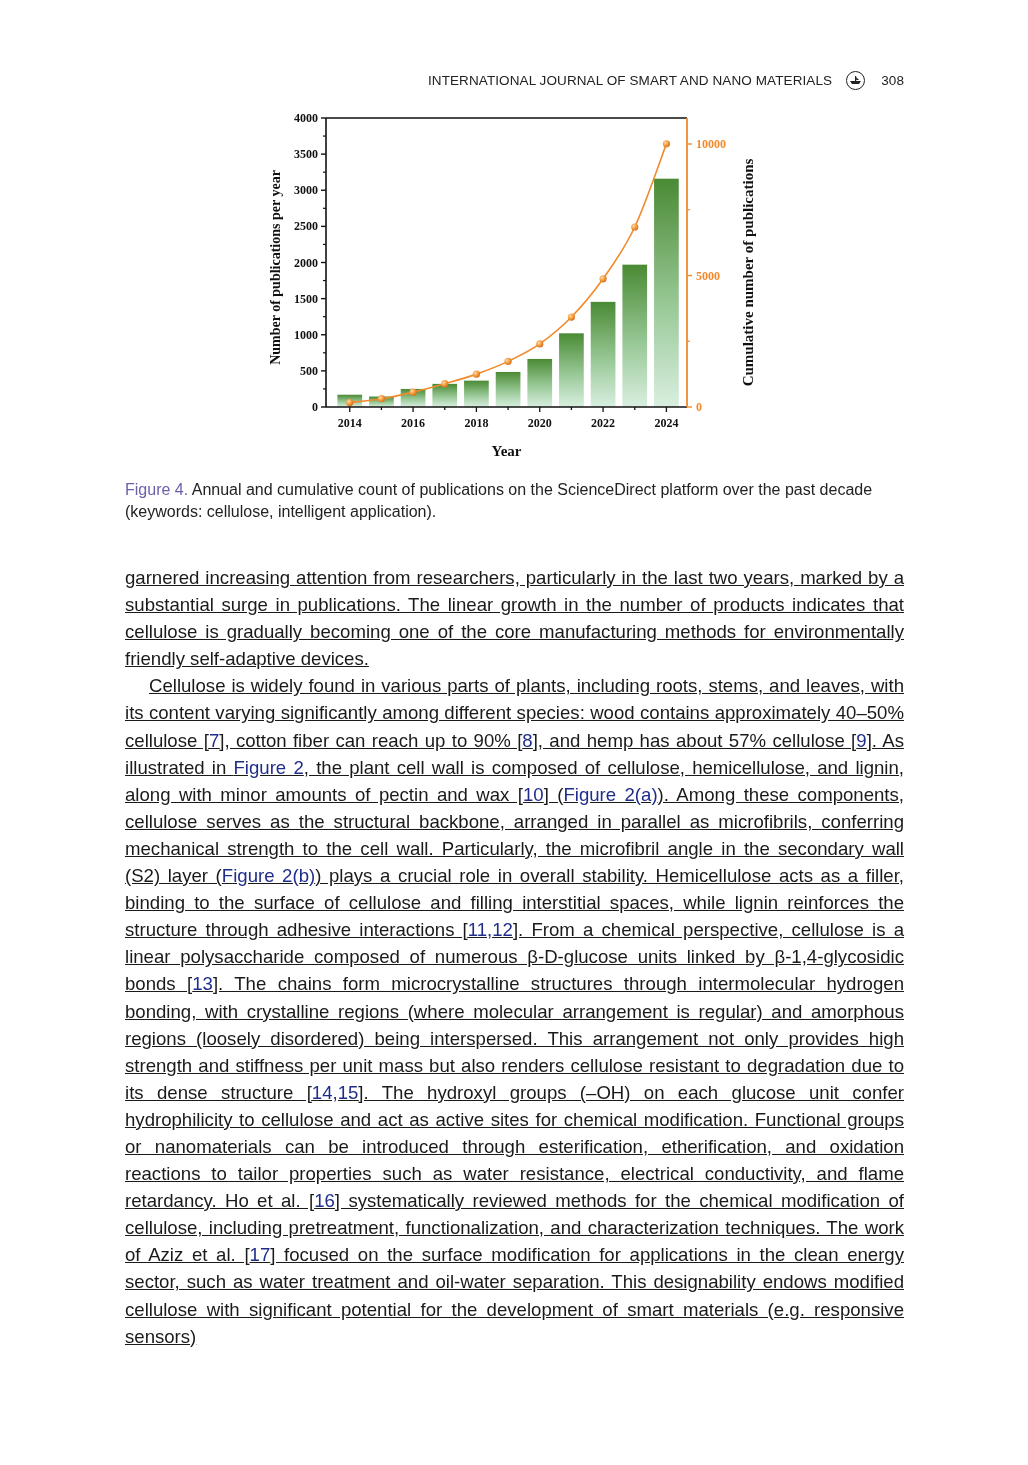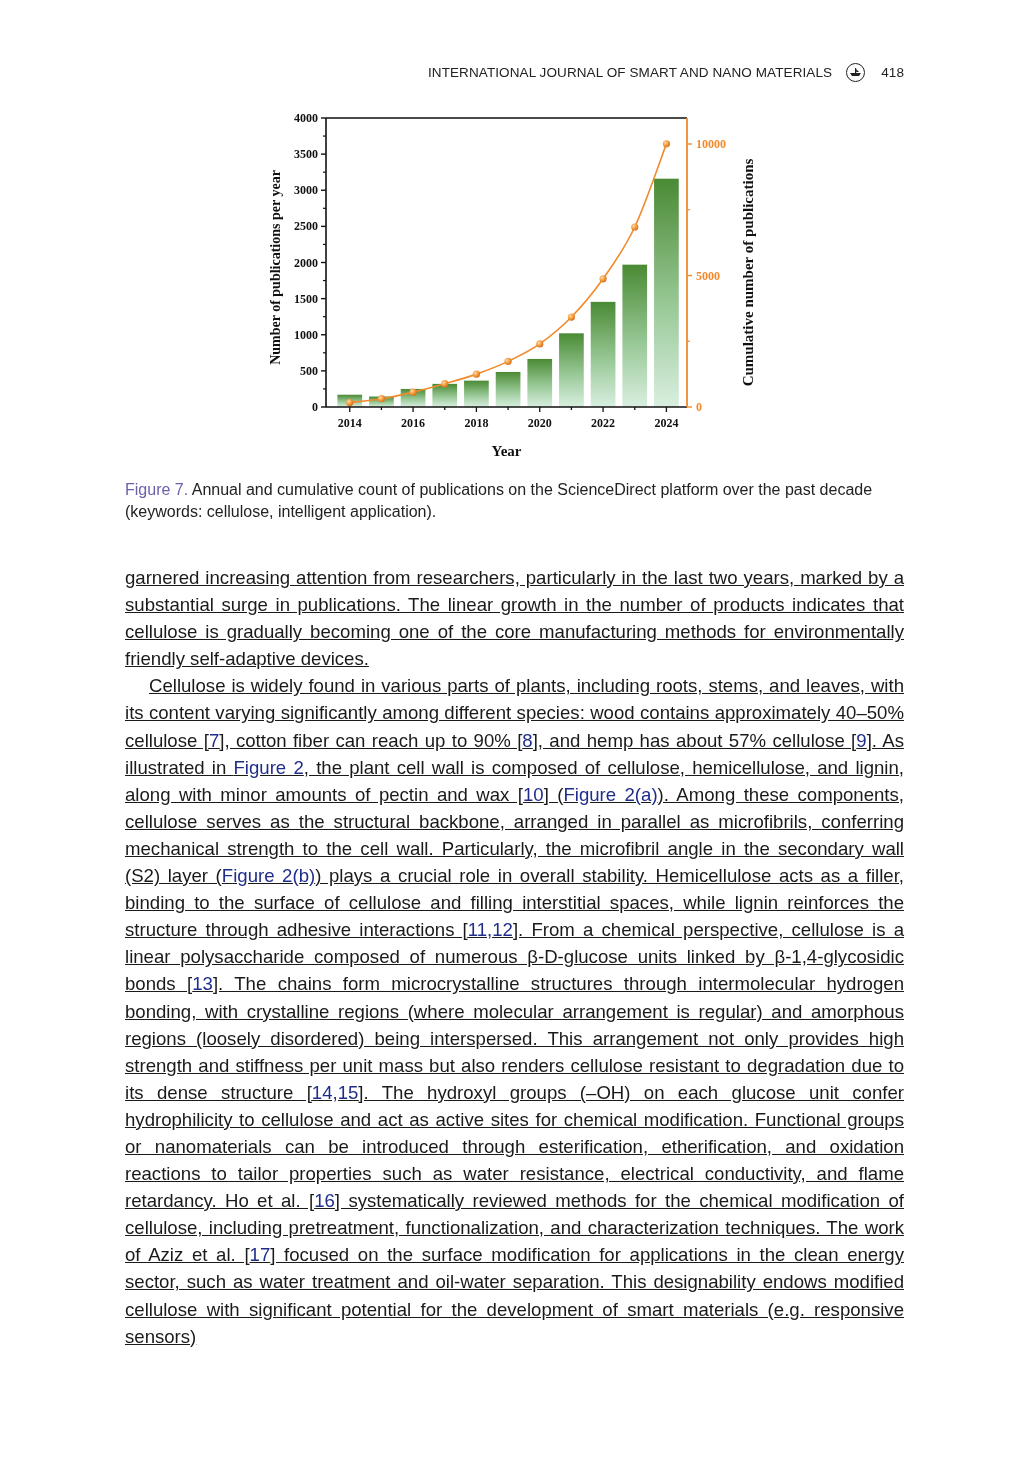--- a/index.html
+++ b/index.html
@@ -1,17 +1,17 @@
 <!DOCTYPE html>
 <html><head>
   <meta charset="utf-8">
   <style>
     html, body { margin: 0; padding: 0; background: #ffffff; }
     body { width: 1028px; height: 1465px; position: relative; overflow: hidden; font-family: "Liberation Sans", sans-serif; color: #1a1a1a; }
-    .running-head { position: absolute; top: 63px; right: 124px; font-size: 13.5px; letter-spacing: 0.1px; display: flex; align-items: center; gap: 14px; color: #222; }
+    .running-head { position: absolute; top: 71px; right: 124px; font-size: 13.5px; letter-spacing: 0.1px; display: flex; align-items: center; gap: 14px; color: #222; }
     .running-head .logo { width: 19px; height: 19px; border: 1.4px solid #222; border-radius: 50%; display: inline-flex; align-items: center; justify-content: center; box-sizing: border-box; }
     .running-head .page-num { margin-left: 2px; }
     .figure { position: absolute; left: 262px; top: 105px; width: 500px; height: 360px; }
     .figure svg { width: 500px; height: 360px; display: block; }
     .caption { position: absolute; left: 125px; top: 479px; width: 780px; font-size: 16px; line-height: 22px; color: #222; }
     .caption .fig-label { color: #6b5fa8; }
     .body-text { position: absolute; left: 125px; top: 564px; width: 779px; font-size: 18.6px; line-height: 27.1px; text-align: justify; color: #1a1a1a; }
     .body-text p { margin: 0; text-decoration: underline; }
     .body-text p.indent { text-indent: 24px; }
     .ref { color: #1f2d8a; }
@@ -21,21 +21,21 @@
 
 <div class="running-head">
   <span>INTERNATIONAL JOURNAL OF SMART AND NANO MATERIALS</span>
   <span class="logo">
     <svg width="13" height="11" viewBox="0 0 13 11">
       <path d="M1 6 H12 L10 9 H3 Z" fill="#222"></path>
       <rect x="6" y="1" width="1.2" height="5" fill="#222"></rect>
       <path d="M7.2 2 L10 5 H7.2 Z" fill="#222"></path>
     </svg>
   </span>
-  <span class="page-num">418</span>
+  <span class="page-num">308</span>
 </div>
 
 <div class="figure">
   <svg id="chart" viewBox="0 0 500 360" xmlns="http://www.w3.org/2000/svg">
     <defs>
       <linearGradient id="barGrad" x1="0" y1="0" x2="0" y2="1">
         <stop offset="0%" stop-color="#4a8a34"></stop>
         <stop offset="55%" stop-color="#98c896"></stop>
         <stop offset="100%" stop-color="#d9efe0"></stop>
       </linearGradient>
@@ -129,19 +129,19 @@
         <line x1="404.41666666666663" y1="302" x2="404.41666666666663" y2="307" stroke="#111" stroke-width="1.3"></line>
         <text x="404.41666666666663" y="322" text-anchor="middle" font-size="12" font-weight="bold" font-family="&quot;Liberation Serif&quot;, &quot;DejaVu Serif&quot;, serif" fill="#111">2024</text>
         <text x="244.5" y="351" text-anchor="middle" font-size="15" font-weight="bold" font-family="&quot;Liberation Serif&quot;, &quot;DejaVu Serif&quot;, serif" fill="#111">Year</text>
         <text x="0" y="0" transform="translate(18, 162.5) rotate(-90)" text-anchor="middle" font-size="14" font-weight="bold" font-family="&quot;Liberation Serif&quot;, &quot;DejaVu Serif&quot;, serif" fill="#111">Number of publications per year</text>
         <text x="0" y="0" transform="translate(491, 167.5) rotate(-90)" text-anchor="middle" font-size="15" font-weight="bold" font-family="&quot;Liberation Serif&quot;, &quot;DejaVu Serif&quot;, serif" fill="#111">Cumulative number of publications</text>
       </g>
   </svg>
 </div>
 
 <div class="caption">
-  <span class="fig-label">Figure 7.</span><span> Annual and cumulative count of publications on the ScienceDirect platform over the past decade (keywords: cellulose, intelligent application).</span>
+  <span class="fig-label">Figure 4.</span><span> Annual and cumulative count of publications on the ScienceDirect platform over the past decade (keywords: cellulose, intelligent application).</span>
 </div>
 
 <div class="body-text">
   <p><span>garnered increasing attention from researchers, particularly in the last two years, marked by a substantial surge in publications. The linear growth in the number of products indicates that cellulose is gradually becoming one of the core manufacturing methods for environmentally friendly self-adaptive devices.</span></p>
   <p class="indent"><span>Cellulose is widely found in various parts of plants, including roots, stems, and leaves, with its content varying significantly among different species: wood contains approxi­mately 40–50% cellulose [</span><a class="ref">7</a><span>], cotton fiber can reach up to 90% [</span><a class="ref">8</a><span>], and hemp has about 57% cellulose [</span><a class="ref">9</a><span>]. As illustrated in </span><a class="ref">Figure 2</a><span>, the plant cell wall is composed of cellulose, hemicellulose, and lignin, along with minor amounts of pectin and wax [</span><a class="ref">10</a><span>] (</span><a class="ref">Figure 2(a)</a><span>). Among these components, cellulose serves as the structural backbone, arranged in parallel as microfibrils, conferring mechanical strength to the cell wall. Particularly, the microfibril angle in the secondary wall (S2) layer (</span><a class="ref">Figure 2(b)</a><span>) plays a crucial role in overall stability. Hemicellulose acts as a filler, binding to the surface of cellulose and filling interstitial spaces, while lignin reinforces the structure through adhesive interactions [</span><a class="ref">11,12</a><span>]. From a chemical perspective, cellulose is a linear polysaccharide composed of numerous β-D-glucose units linked by β-1,4-glycosidic bonds [</span><a class="ref">13</a><span>]. The chains form microcrystalline structures through intermolecular hydrogen bonding, with crystalline regions (where molecular arrangement is regular) and amorphous regions (loosely disordered) being interspersed. This arrangement not only provides high strength and stiffness per unit mass but also renders cellulose resistant to degradation due to its dense structure [</span><a class="ref">14,15</a><span>]. The hydroxyl groups (–OH) on each glucose unit confer hydrophilicity to cellulose and act as active sites for chemical modification. Functional groups or nanomaterials can be introduced through esterification, etherification, and oxidation reactions to tailor prop­erties such as water resistance, electrical conductivity, and flame retardancy. Ho et al. [</span><a class="ref">16</a><span>] systematically reviewed methods for the chemical modification of cellulose, including pretreatment, functionalization, and characterization techniques. The work of Aziz et al. [</span><a class="ref">17</a><span>] focused on the surface modification for applications in the clean energy sector, such as water treatment and oil-water separation. This designability endows modified cellulose with significant potential for the development of smart materials (e.g. responsive sensors)</span></p>
 </div>
 
 </body></html>

